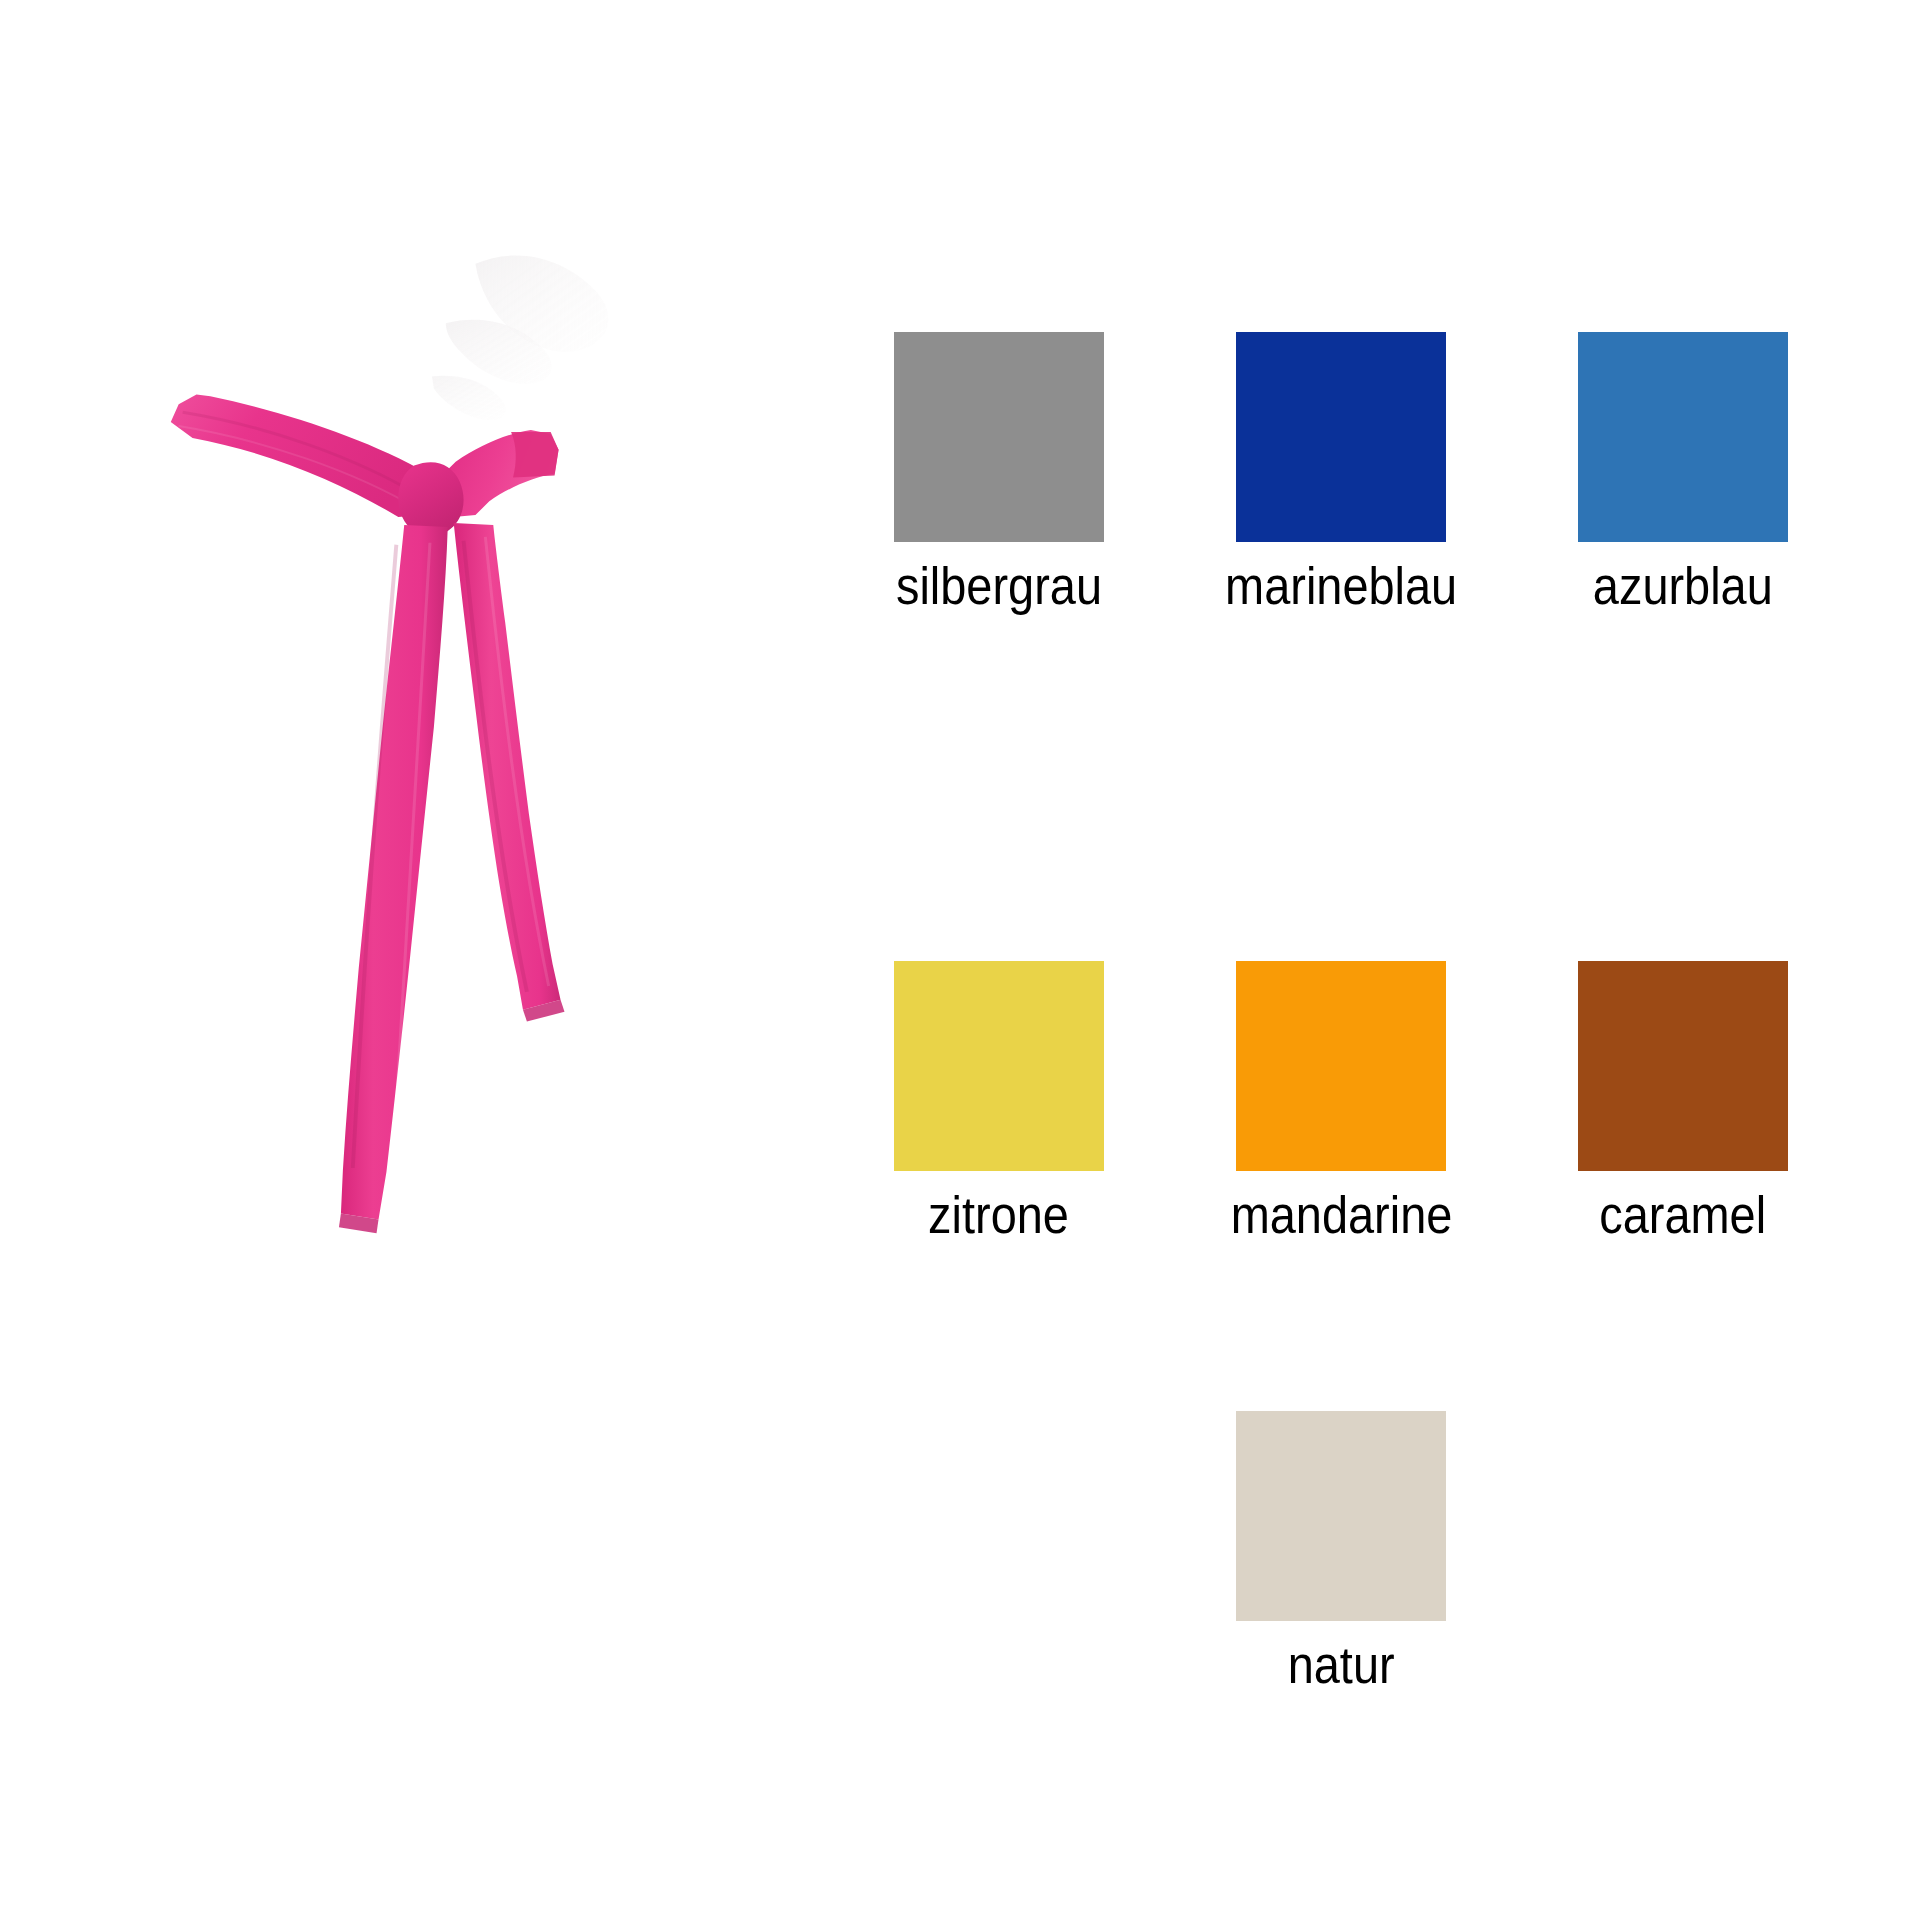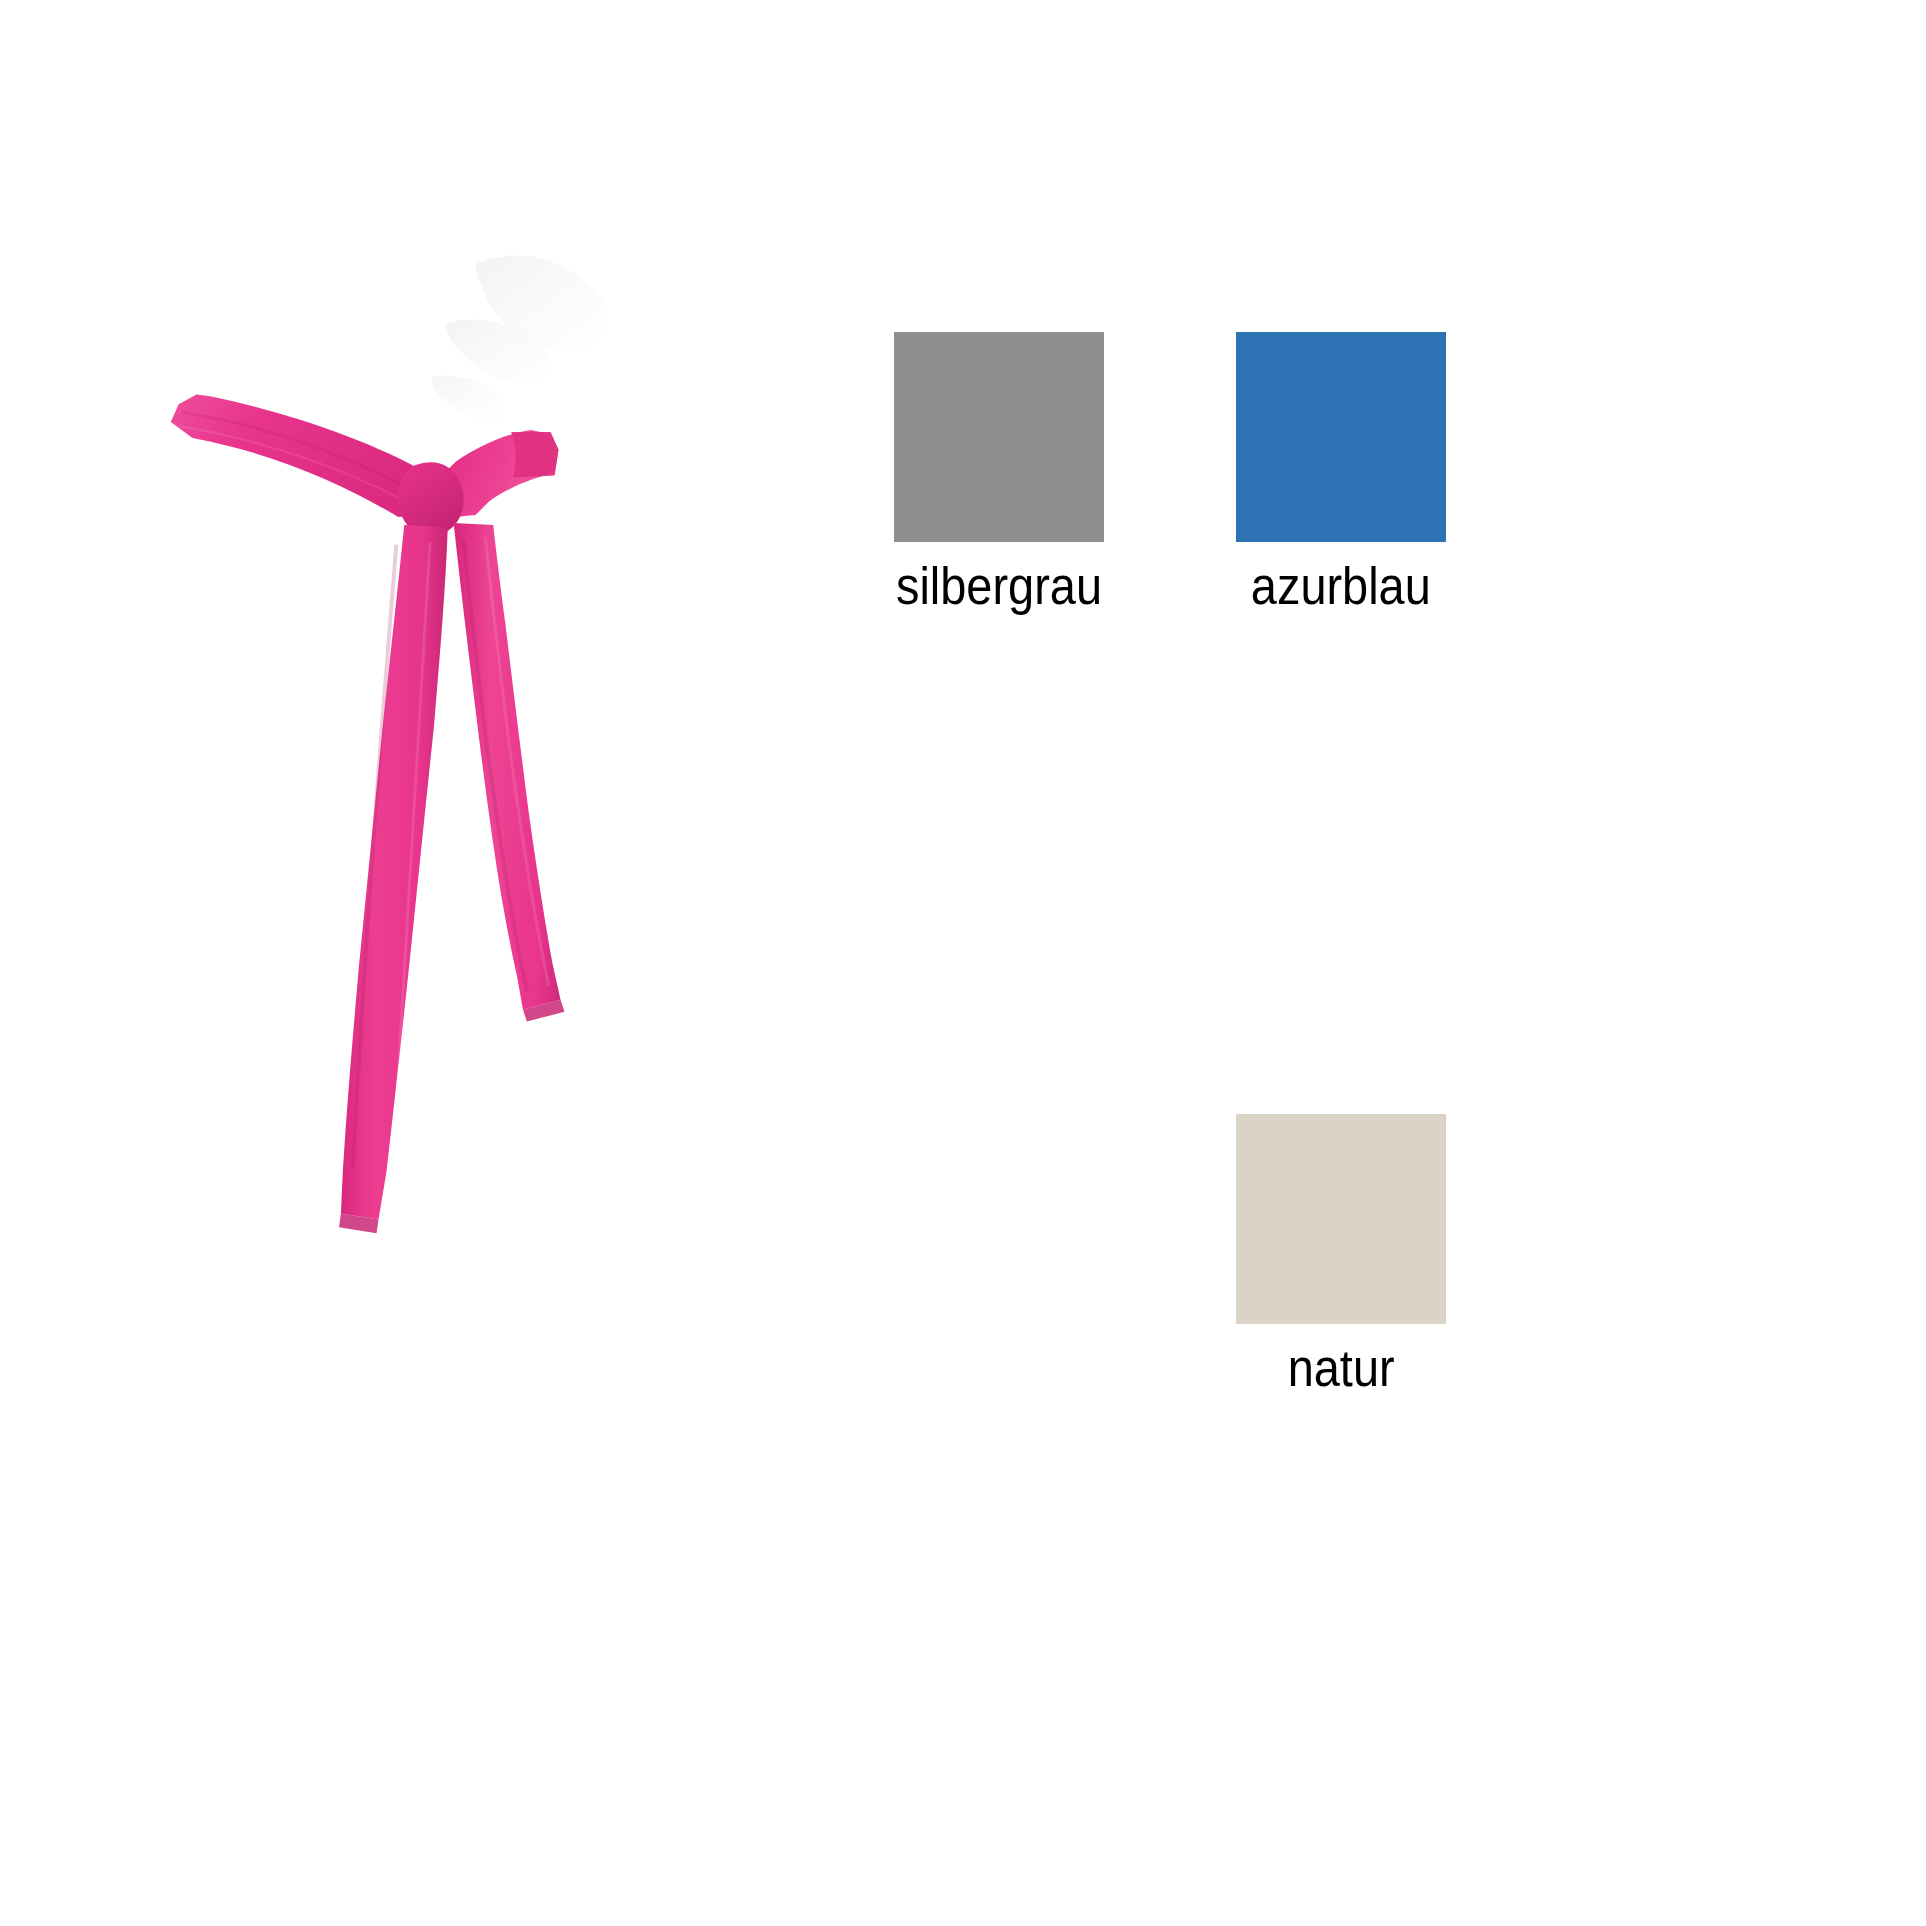--- a/index.html
+++ b/index.html
@@ -183,30 +183,48 @@
   </div>
 
   <div class="swatch-grid">
 
     <div class="swatch-row row-1">
       <div class="swatch-cell">
         <span class="swatch-chip" style="background-color: rgb(142, 142, 142);"></span>
         <span class="swatch-label">silbergrau</span>
       </div>
       <div class="swatch-cell">
+        <span class="swatch-chip" style="background-color: rgb(10, 49, 153);"></span>
+        <span class="swatch-label">marineblau</span>
+      </div>
+      <div class="swatch-cell">
         <span class="swatch-chip" style="background-color: rgb(46, 116, 181);"></span>
         <span class="swatch-label">azurblau</span>
       </div>
     </div>
 
     <div class="row-gap-1"></div>
 
 
     <div class="row-gap-2"></div>
 
+    <div class="swatch-row row-3">
+      <div class="swatch-cell">
+        <span class="swatch-chip" style="background-color: rgb(233, 211, 72);"></span>
+        <span class="swatch-label">zitrone</span>
+      </div>
+      <div class="swatch-cell">
+        <span class="swatch-chip" style="background-color: rgb(249, 155, 6);"></span>
+        <span class="swatch-label">mandarine</span>
+      </div>
+      <div class="swatch-cell">
+        <span class="swatch-chip" style="background-color: rgb(156, 74, 21);"></span>
+        <span class="swatch-label">caramel</span>
+      </div>
+    </div>
 
     <div class="row-gap-3"></div>
 
     <div class="swatch-row row-4">
       <div class="swatch-cell spacer">
         <span class="swatch-chip"></span>
       </div>
       <div class="swatch-cell">
         <span class="swatch-chip" style="background-color: rgb(219, 211, 198);"></span>
         <span class="swatch-label">natur</span>

